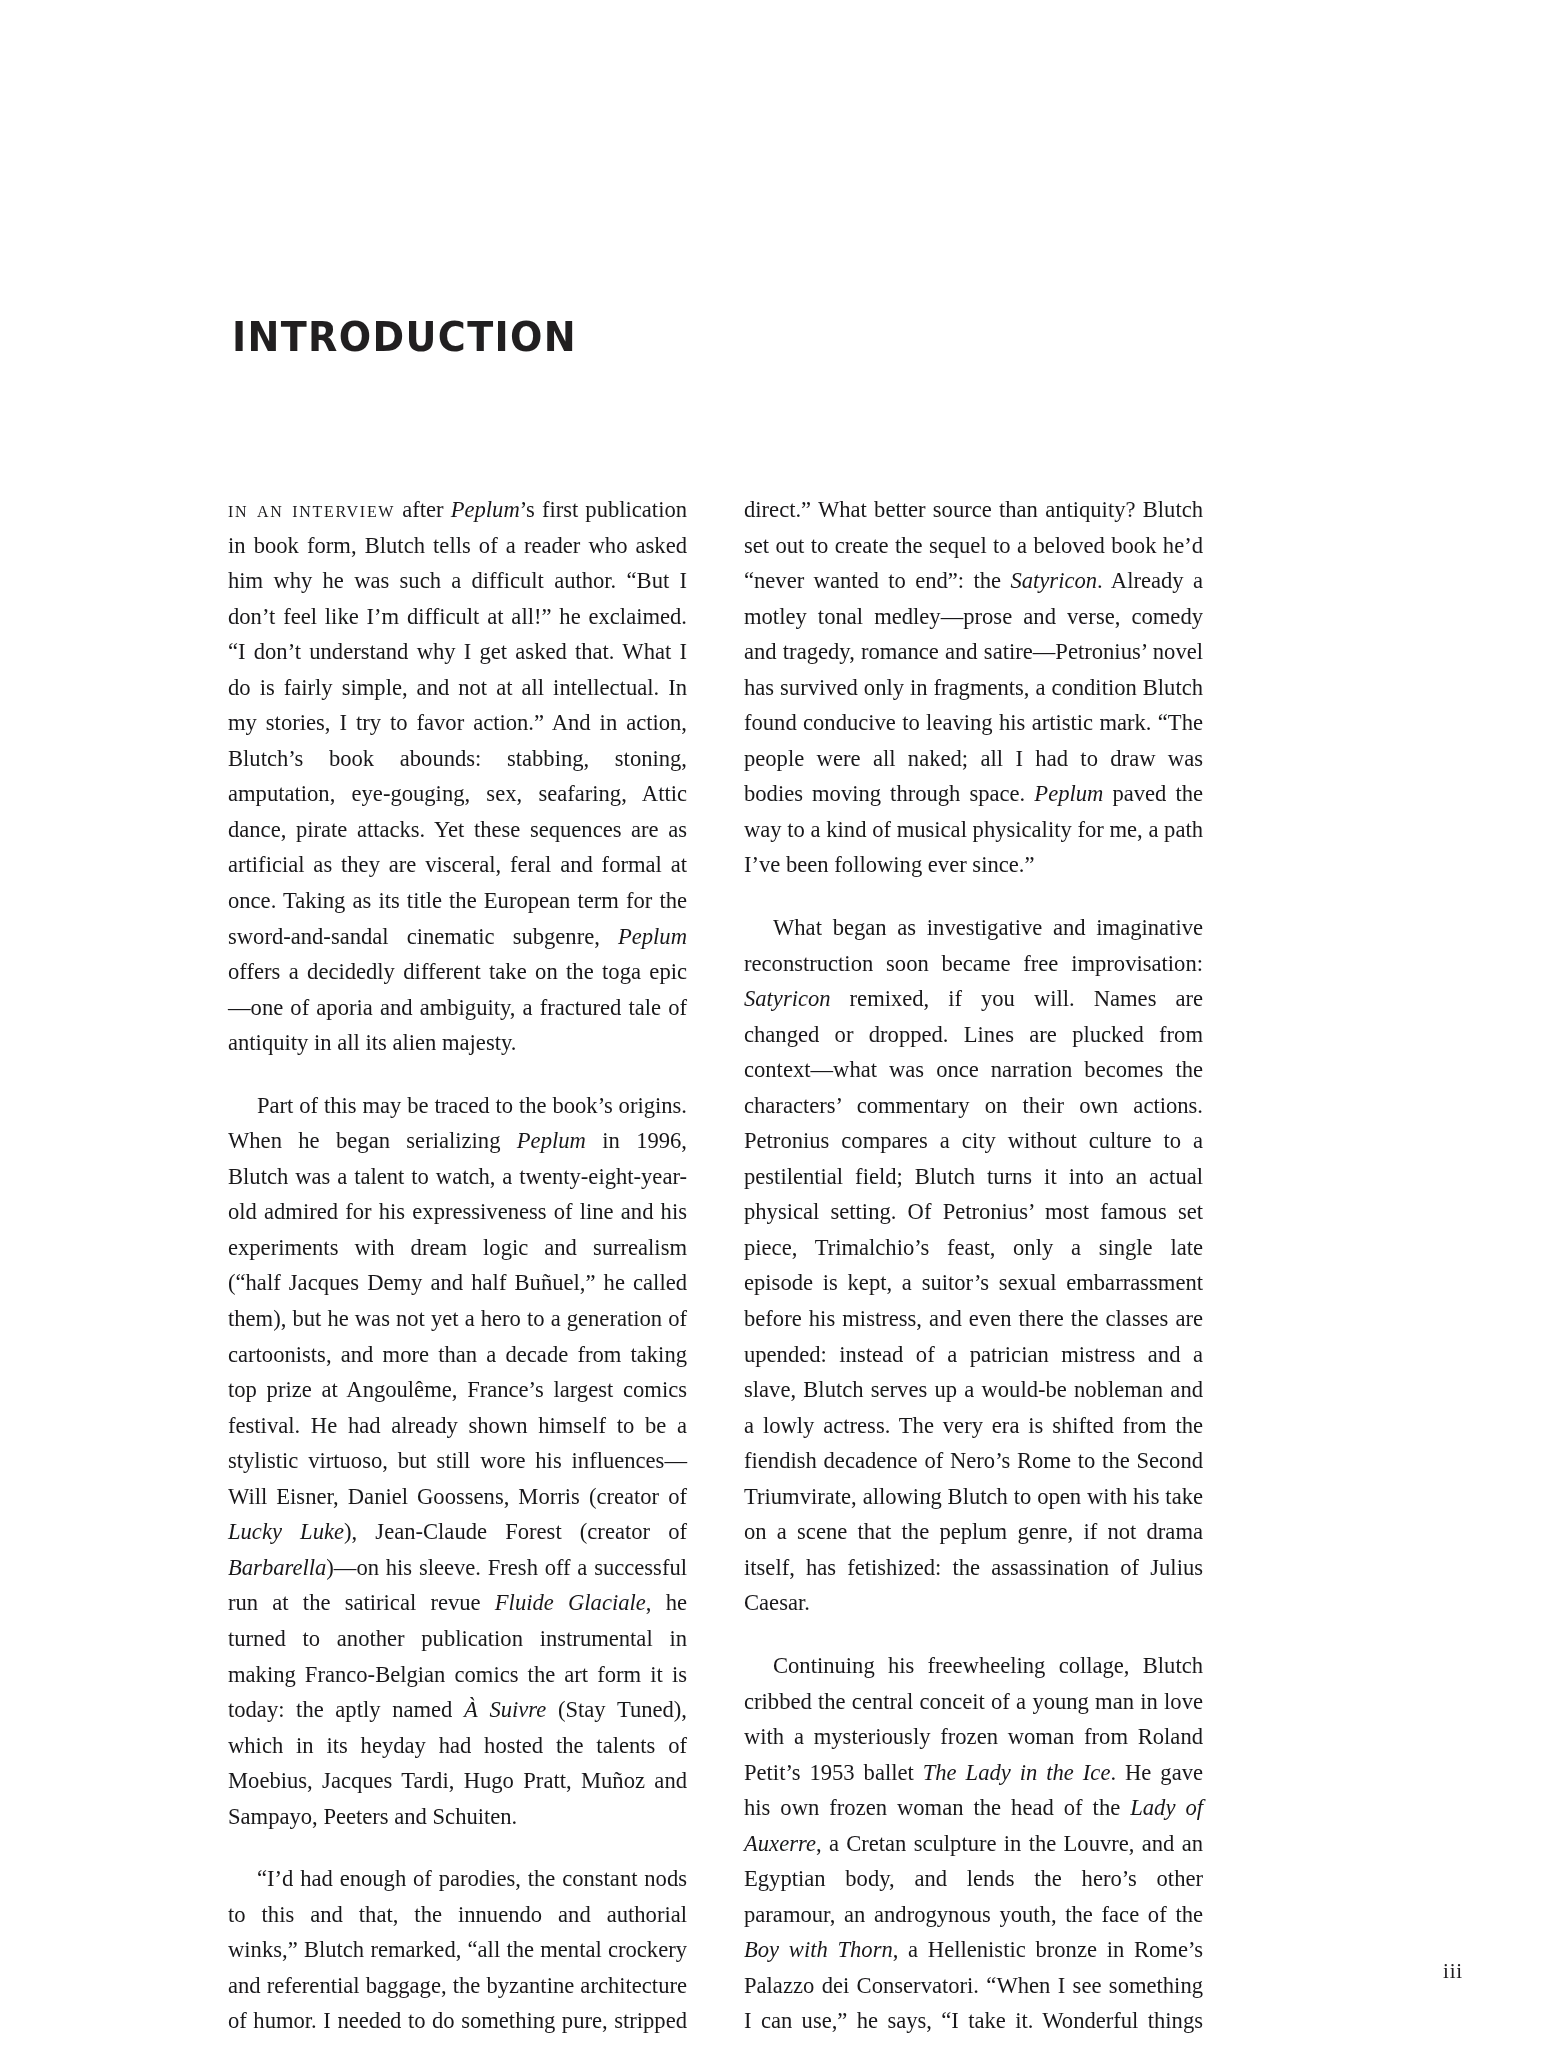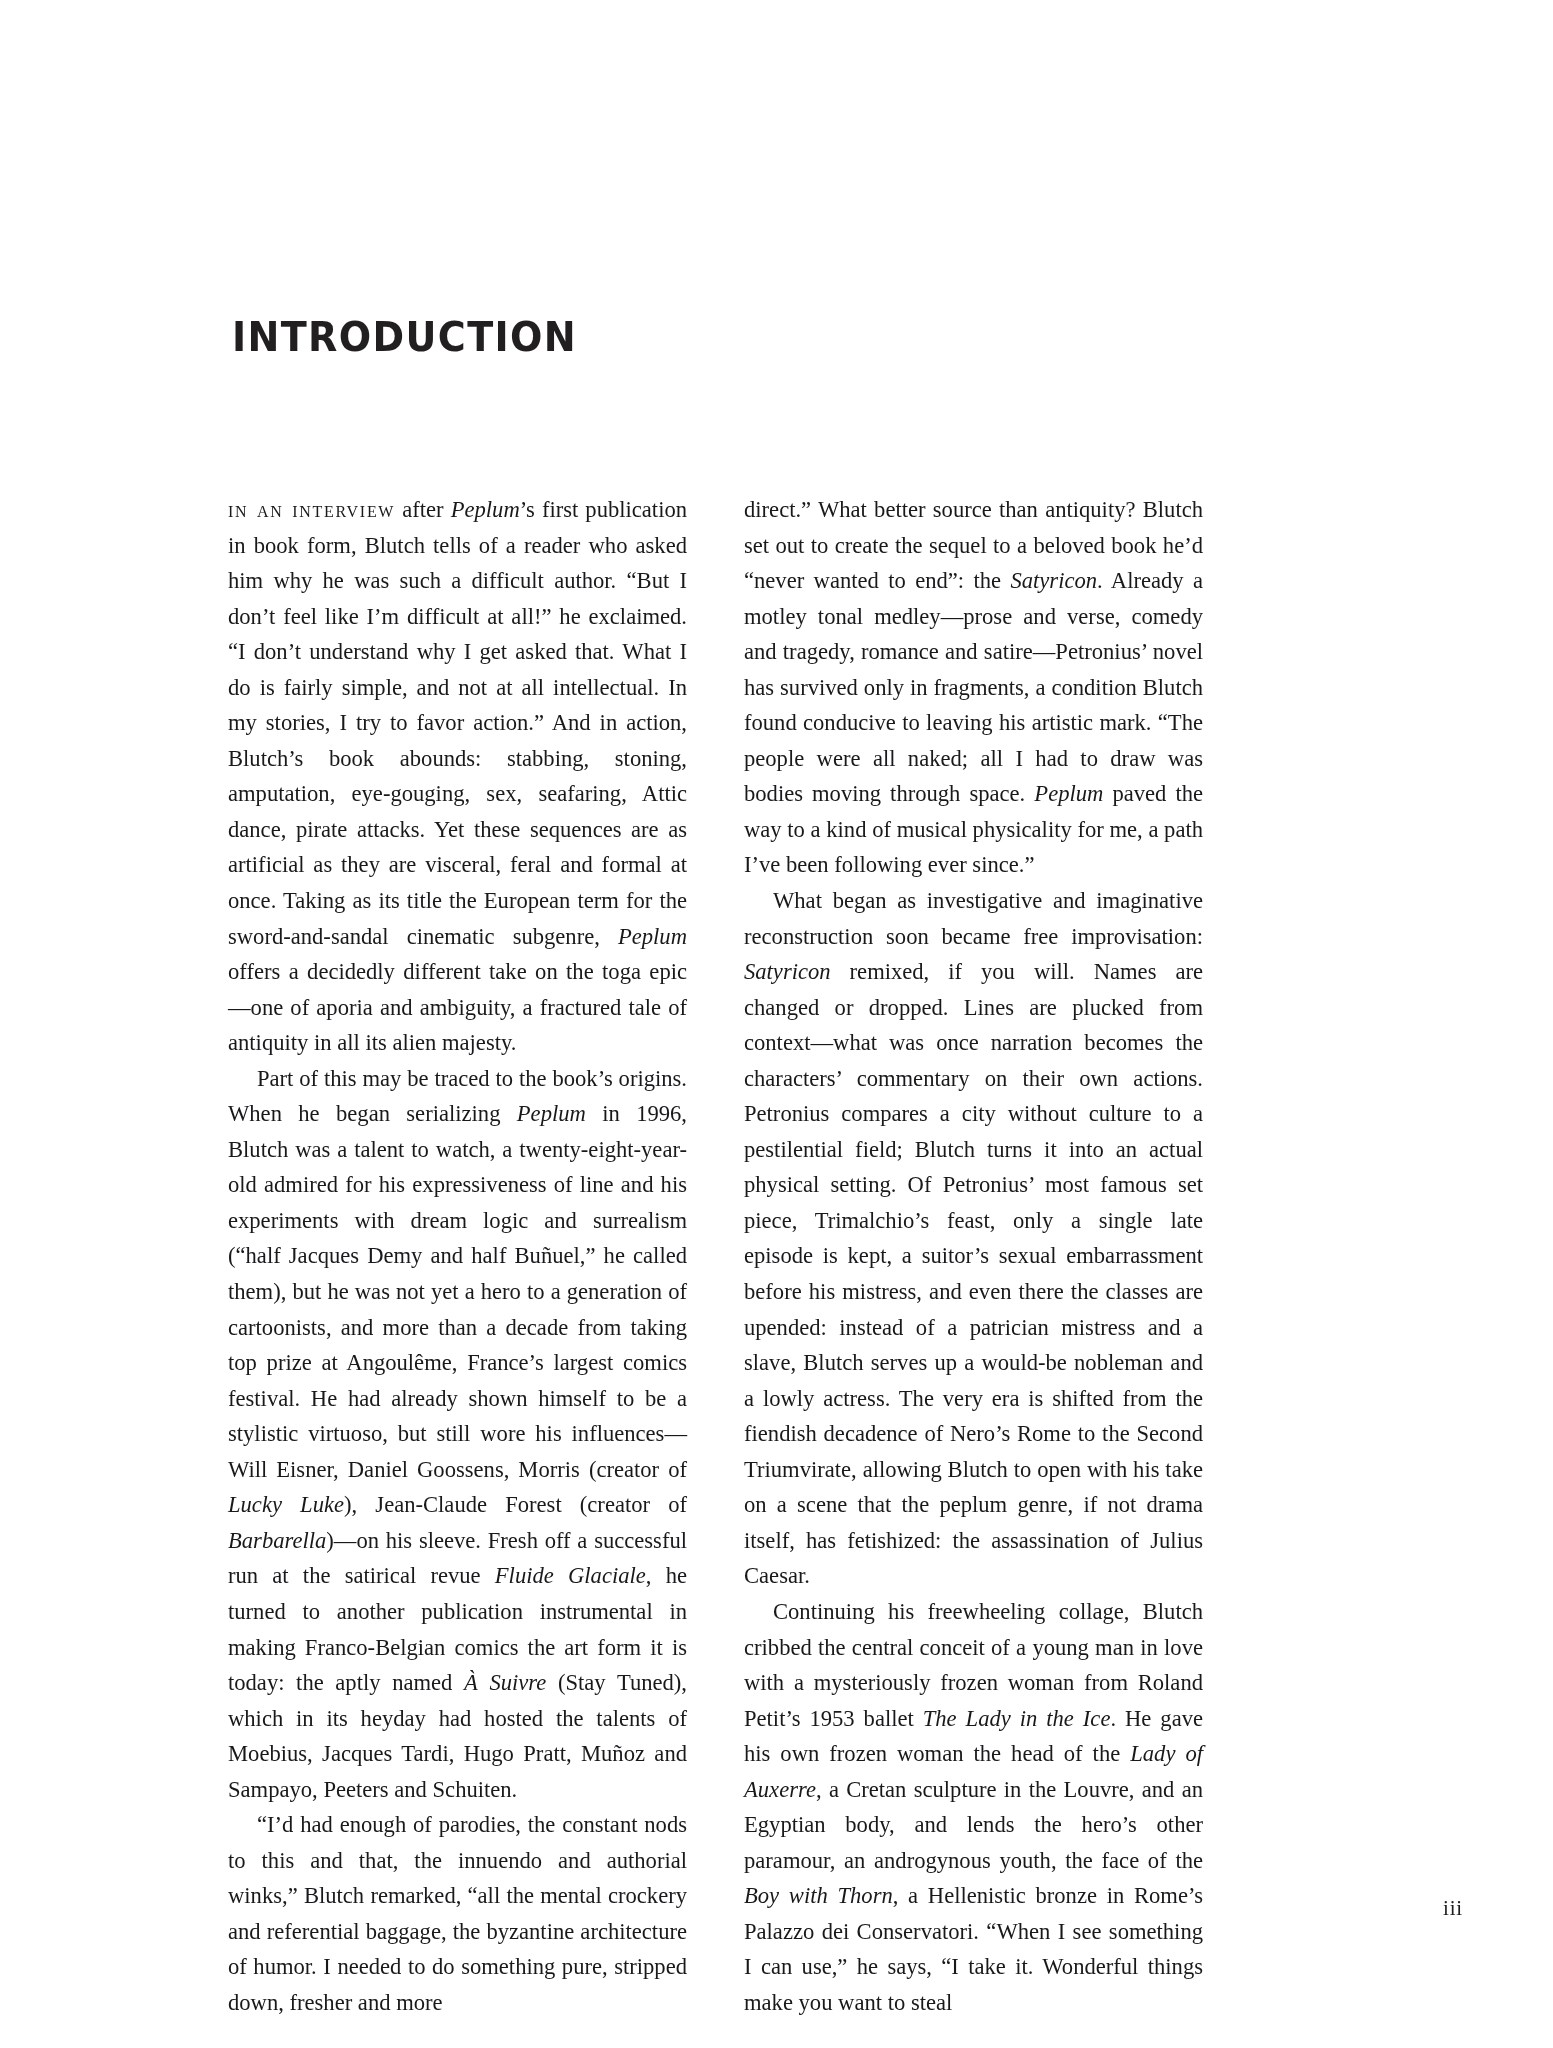--- a/index.html
+++ b/index.html
@@ -56,37 +56,38 @@
     line-height: 35.55px;
     text-align: justify;
     text-justify: inter-word;
     -webkit-hyphens: manual;
     hyphens: manual;
     color: #19181a;
   }
 
   .column p.indent {
     text-indent: 29px;
+    margin-top: 27px;
   }
 
   .smallcaps {
     font-variant: small-caps;
     letter-spacing: 0.075em;
     font-size: 22.6px;
   }
 
   em, .it {
     font-style: italic;
   }
 
   
   .folio {
     position: absolute;
     right: 90px;
-    top: 1896px;
+    top: 1959px;
     font-size: 21px;
     letter-spacing: 0.04em;
     color: #1d1b1d;
     font-family: "Liberation Serif", "DejaVu Serif", serif;
   }
 </style>
 </head>
 <body>
 
 <div class="page">

